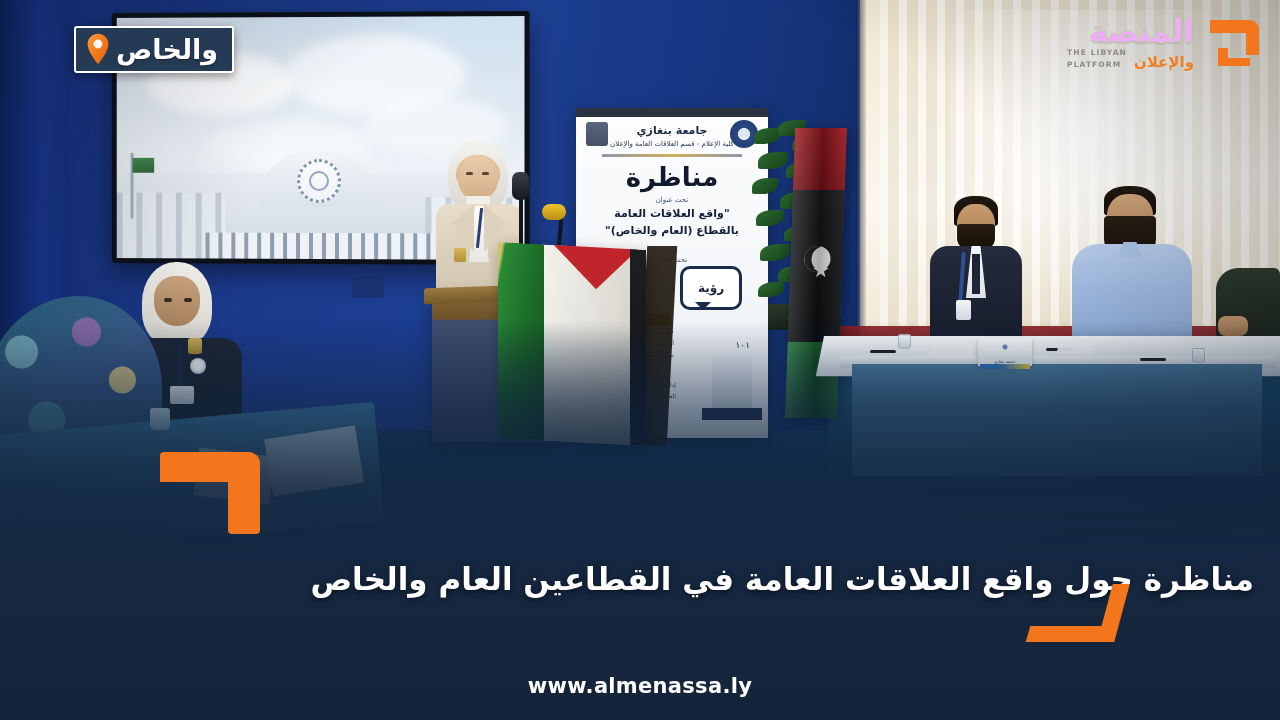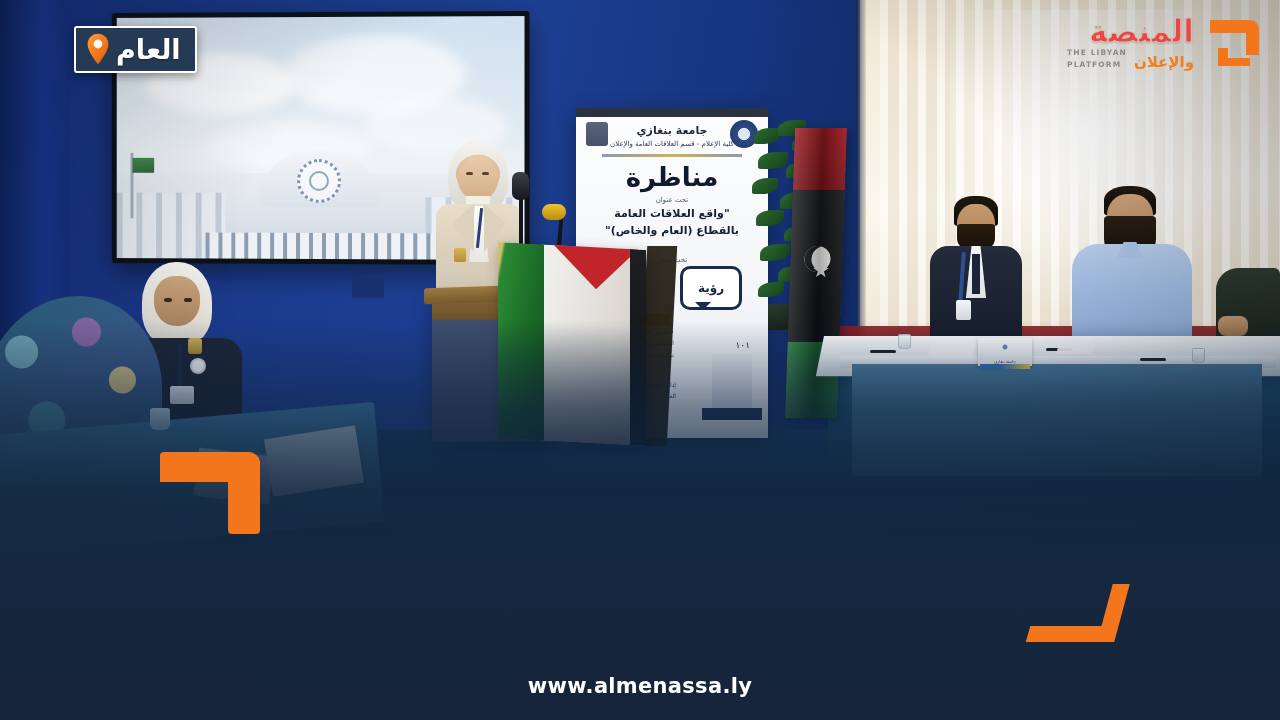--- a/index.html
+++ b/index.html
@@ -285,21 +285,21 @@
   .loc-badge{position:absolute;left:74px;top:26px;display:flex;align-items:center;gap:6px;
     background:#253a54;border:2px solid #ffffff;border-radius:3px;padding:5px 14px 6px 10px;
     box-shadow:0 3px 10px rgba(0,0,0,.4);}
   .pin-icon{width:24px;height:32px;position:relative;flex:0 0 auto;}
   .loc-text{font-size:27px;font-weight:bold;color:#ffffff;direction:rtl;line-height:1;
     text-shadow:0 1px 2px rgba(0,0,0,.4);font-family:"DejaVu Sans",sans-serif;}
 
   
   .brand{position:absolute;right:18px;top:14px;display:flex;align-items:center;gap:6px;}
   .brand-txt{display:flex;flex-direction:column;align-items:flex-end;line-height:1;}
-  .brand-ar{font-size:31px;font-weight:bold;color:#ef4444;direction:rtl;
+  .brand-ar{font-size:31px;font-weight:bold;color:#f0abfc;direction:rtl;
     -webkit-text-stroke:1px #cfc8bd;text-shadow:0 1px 2px rgba(0,0,0,.25);}
   .brand-row{display:flex;align-items:flex-end;gap:7px;}
   .brand-ar2{font-size:15px;font-weight:bold;color:#f07f22;direction:rtl;}
   .brand-en{font-size:7.5px;color:#8d8a85;letter-spacing:1.1px;line-height:1.5;text-align:left;font-weight:bold;}
   .brand-mark{position:relative;width:62px;height:58px;flex:0 0 auto;}
 
   
   .headline{position:absolute;right:26px;bottom:118px;width:1010px;text-align:right;direction:rtl;
     color:#ffffff;font-size:31px;font-weight:bold;line-height:1.45;
     text-shadow:0 2px 6px rgba(0,0,0,.55);}
@@ -506,21 +506,21 @@
           <linearGradient id="pg" x1="0" y1="0" x2="1" y2="1">
             <stop offset="0%" stop-color="#ff9b3d"></stop>
               <stop offset="55%" stop-color="#f4761c"></stop>
             <stop offset="100%" stop-color="#d85f10"></stop>
           </linearGradient>
         </defs>
         <path d="M12 0.8C6.2 0.8 1.6 5.4 1.6 11.2c0 7.6 10.4 20 10.4 20s10.4-12.4 10.4-20C22.4 5.4 17.8 0.8 12 0.8z" fill="url(#pg)"></path>
         <circle cx="12" cy="11" r="4.4" fill="#fff" opacity=".95"></circle>
       </svg>
     </span>
-    <span class="loc-text">العام</span>
+    <span class="loc-text">والخاص</span>
   </div>
 
   <div class="brand">
     <div class="brand-txt">
       <div class="brand-ar">المنصة</div>
       <div class="brand-row">
         <div class="brand-en">
           <div>THE LIBYAN</div>
           <div>PLATFORM</div>
         </div>
@@ -530,20 +530,21 @@
     <span class="brand-mark">
       <svg viewBox="0 0 62 58" width="62" height="58" aria-hidden="true">
         <path d="M10 6 h40 a9 9 0 0 1 9 9 v26 h-13 v-22 h-36 z" fill="#f4761c"></path>
         <path d="M18 34 h10 v10 h22 v8 h-32 z" fill="#f4761c"></path>
       </svg>
     </span>
   </div>
 
   <span class="orange-bracket"></span>
 
+  <div class="headline">مناظرة حول واقع العلاقات العامة في القطاعين العام والخاص</div>
 
   <span class="orange-check">
     <span class="oc-a"></span>
       <span class="oc-b"></span>
   </span>
 
   <div class="site">
     <i>www.</i><b>almenassa</b><i>.ly</i>
   </div>
 

